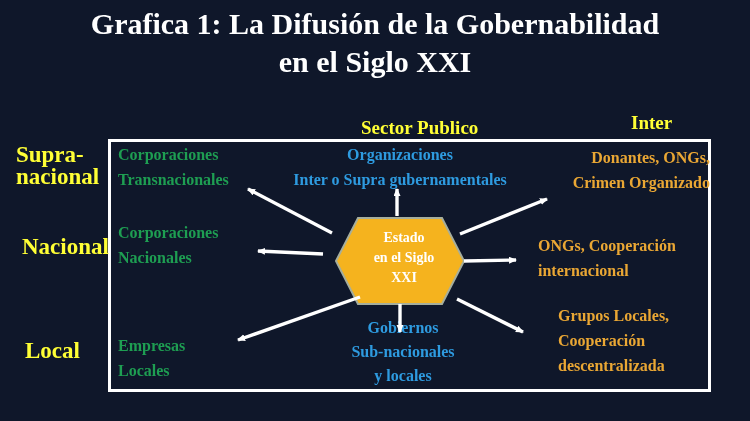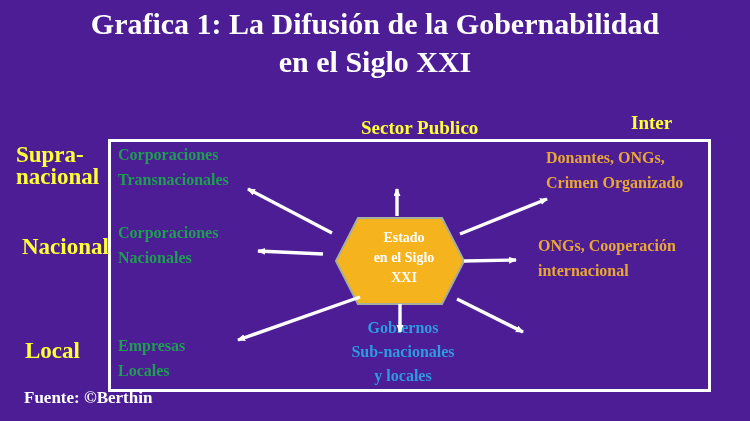--- a/index.html
+++ b/index.html
@@ -1,17 +1,17 @@
 <!DOCTYPE html>
 <html><head>
 <meta charset="utf-8">
 <style>
   html,body{margin:0;padding:0;background:#000;}
   .canvas{
-    position:relative;width:750px;height:421px;background:#4c1d95;overflow:hidden;
+    position:relative;width:750px;height:421px;background:#0f172a;overflow:hidden;
     font-family:"Liberation Serif","DejaVu Serif",serif;font-weight:bold;
   }
   .abs{position:absolute;}
   .ml{white-space:pre-line;}
   .title{
     left:0;top:5px;width:750px;text-align:center;color:#ffffff;
     font-size:30px;line-height:38px;z-index:2;
   }
   .col-header{color:#FFFF35;font-size:19px;z-index:2;}
   .row-label{color:#FFFF35;font-size:23px;line-height:22px;z-index:2;}
@@ -45,33 +45,38 @@
 
   <div class="abs row-label ml" style="left:16px;top:144px;">Supra-
 nacional</div>
   <div class="abs row-label" style="left:22px;top:236px;">Nacional</div>
   <div class="abs row-label" style="left:25px;top:340px;">Local</div>
 
   <div class="abs diagram-box"></div>
 
   <div class="abs node green ml" style="left:118px;top:142px;">Corporaciones
 Transnacionales</div>
-  <div class="abs node orange ml" style="left:546px;top:145px;width:164px;text-align:left;">Donantes, ONGs,
+  <div class="abs node blue ml" style="left:230px;top:142px;width:340px;text-align:center;">Organizaciones
+Inter o Supra gubernamentales</div>
+  <div class="abs node orange ml" style="left:546px;top:145px;width:164px;text-align:right;">Donantes, ONGs,
 Crimen Organizado</div>
 
   <div class="abs node green ml" style="left:118px;top:220px;">Corporaciones
 Nacionales</div>
   <div class="abs node orange ml" style="left:538px;top:233px;">ONGs, Cooperación
 internacional</div>
 
   <div class="abs node green ml" style="left:118px;top:333px;">Empresas
 Locales</div>
   <div class="abs node blue ml" style="left:318px;top:316px;width:170px;text-align:center;line-height:24px;">Gobiernos
 Sub-nacionales
 y locales</div>
+  <div class="abs node orange ml" style="left:558px;top:303px;">Grupos Locales,
+Cooperación
+descentralizada</div>
 
   <svg class="abs overlay-svg" viewBox="0 0 750 421">
     <defs>
       <marker id="ah" markerWidth="9" markerHeight="8" refX="7" refY="3.5" orient="auto" markerUnits="userSpaceOnUse">
         <path d="M0,0 L8,3.5 L0,7 Z" fill="#ffffff"></path>
       </marker>
     </defs>
     <polygon points="336,261 358,218 442,218 464,261 442,304 358,304" fill="#F5B31E" stroke="#A6AE9C" stroke-width="2"></polygon>
     <g stroke="#ffffff" stroke-width="3.4" marker-end="url(#ah)">
       <line x1="397" y1="216" x2="397" y2="189"></line>
@@ -82,15 +87,14 @@
       <line x1="360" y1="297" x2="238" y2="340"></line>
       <line x1="400" y1="304" x2="400" y2="332"></line>
       <line x1="457" y1="299" x2="523" y2="332"></line>
     </g>
   </svg>
 
   <div class="abs center-label ml">Estado
 en el Siglo
 XXI</div>
 
-  <div class="abs footer">Fuente: ©Berthin</div>
 
 </div>
 
 </body></html>

